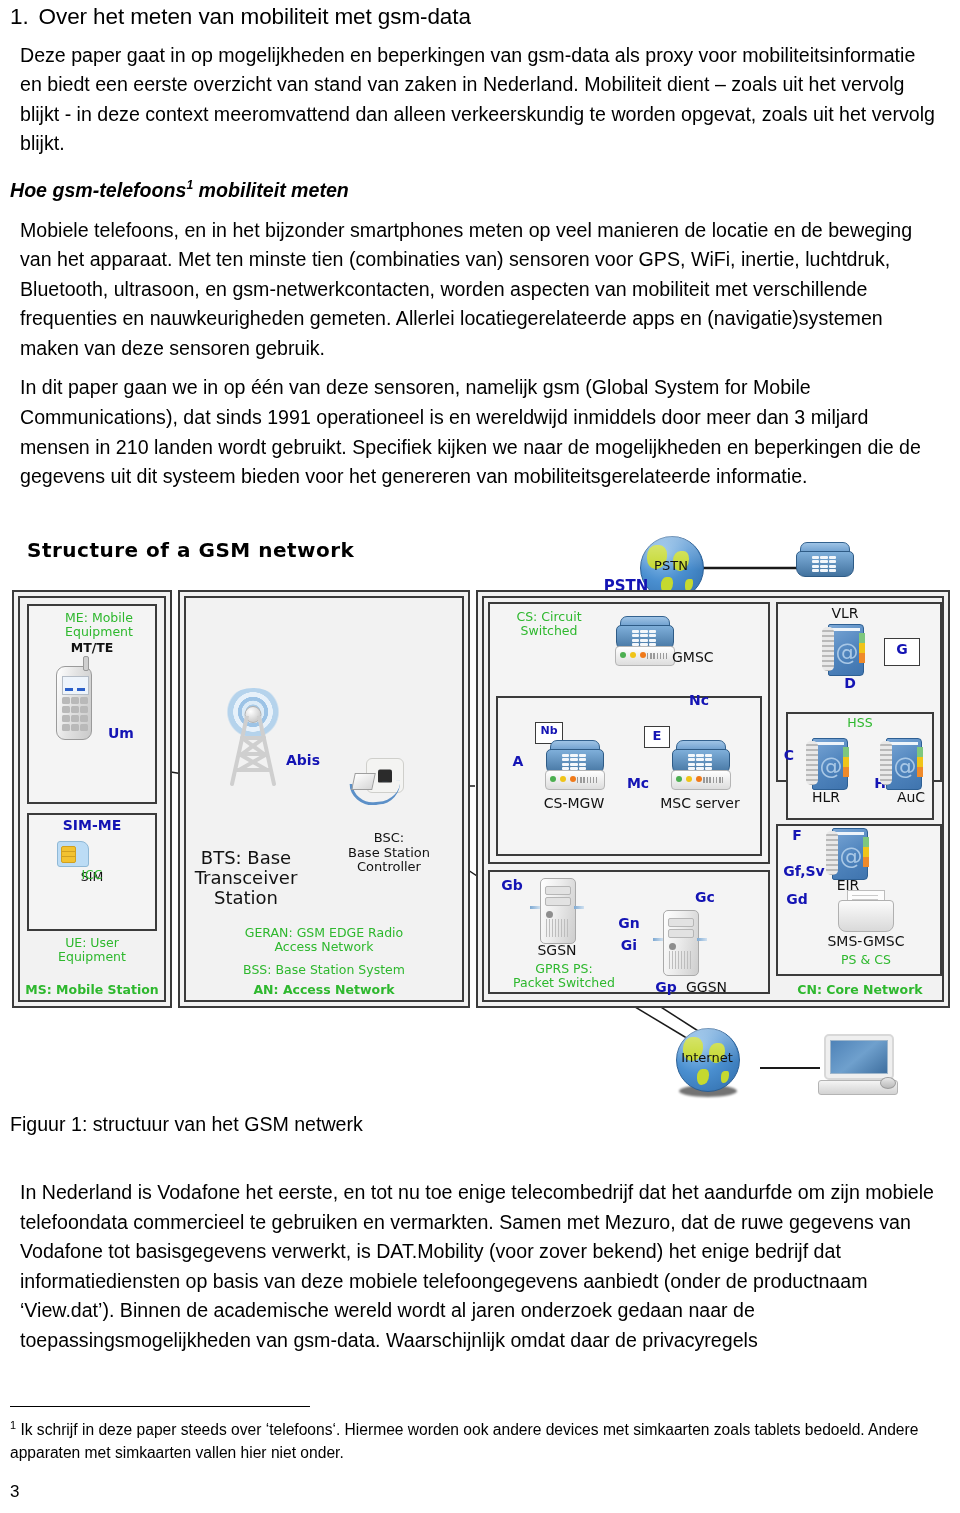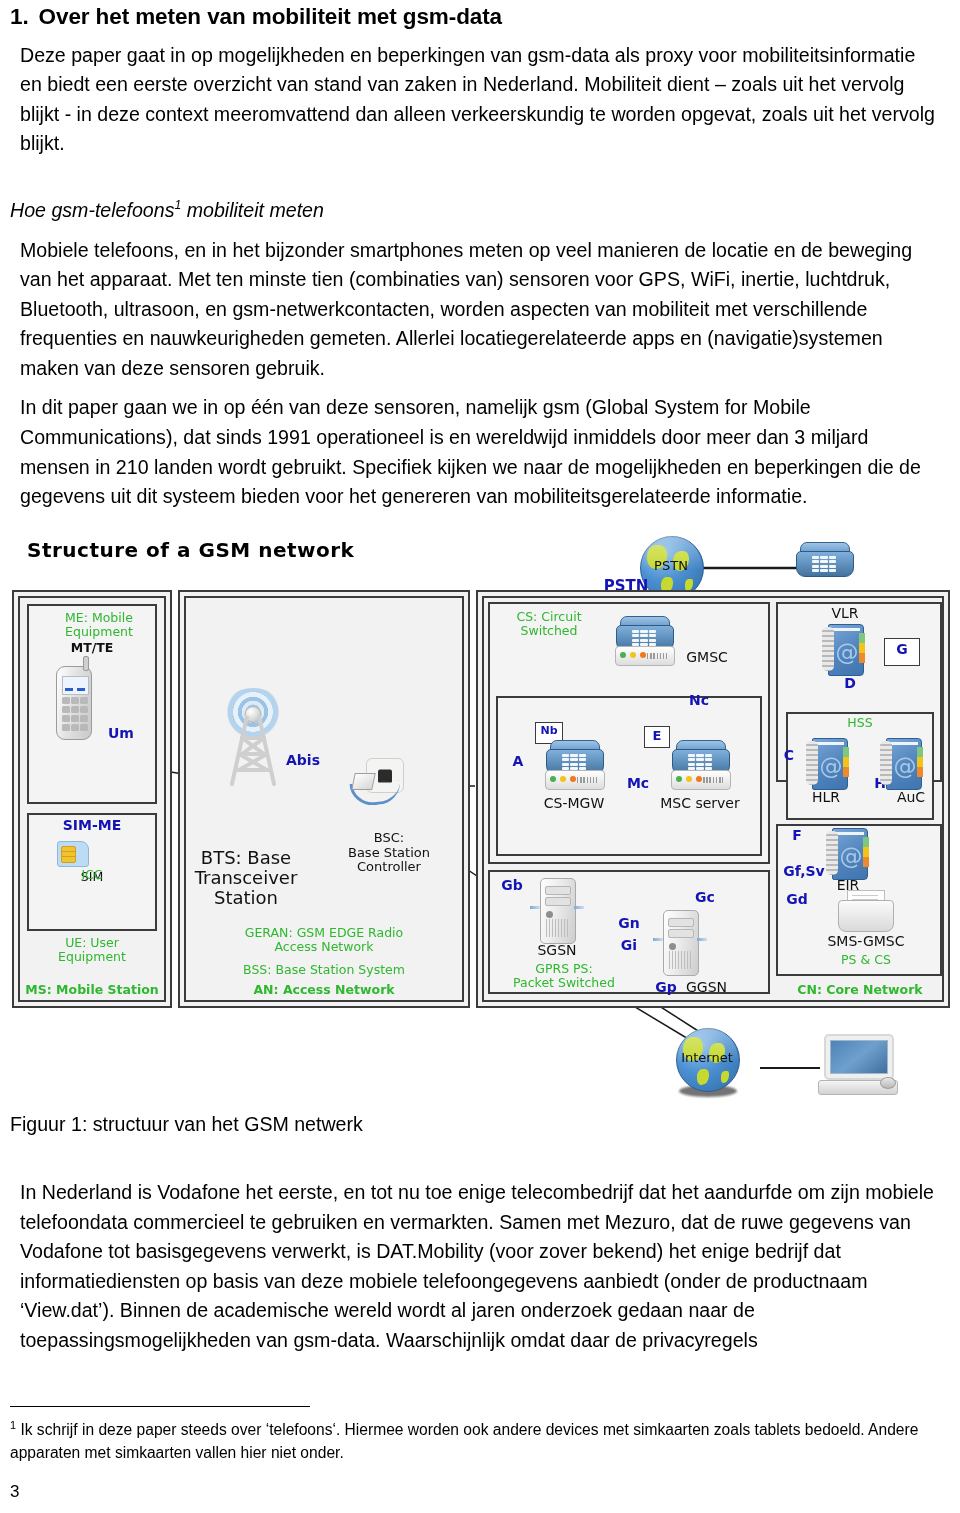--- a/index.html
+++ b/index.html
@@ -23,34 +23,34 @@
   }
   .content {
     position: absolute;
     left: 10px;
     top: 4px;
     width: 940px;
   }
 
   h1.section-title {
     font-size: 22.5px;
-    font-weight: bold;
+    font-weight: normal;
     margin: 0 0 2px 0;
     line-height: 1.18;
     letter-spacing: -0.1px;
   }
   h1.section-title .num { margin-right: 10px; }
 
   p.body {
     font-size: 19.6px;
     line-height: 29.6px;
     margin: 10px;
     text-align: left;
   }
-  p.gap { margin-top: 37px; }
+  p.gap { margin-top: 17px; font-weight: bold; }
 
   .subhead {
     font-size: 19.6px;
     line-height: 29.6px;
     font-style: italic;
     margin: 0;
   }
   sup.fn { font-size: 0.62em; vertical-align: super; line-height: 0; }
 
   
@@ -546,21 +546,21 @@
     </div>
     <div class="server1u" style="left:615px; top:118px;">
       <span class="body"></span>
       <span class="leds">
           <i style="background:#4caf50"></i>
           <i style="background:#f0c419"></i>
           <i style="background:#ef7a1a"></i>
         </span>
       <span class="vents"></span>
     </div>
-    <div class="lbl black" style="left:672px; top:122px; width:70px; text-align:center; font-size:14px;">GMSC</div>
+    <div class="lbl black" style="left:672px; top:122px; width:70px; text-align:left; font-size:14px;">GMSC</div>
 
     <div class="gbox" style="left:496px; top:168px; width:266px; height:160px; background:#f4f4f4;"></div>
 
     <div class="ibox" style="left:535px; top:194px; width:28px; height:22px;"></div>
     <div class="lbl blue" style="left:535px; top:197px; width:28px; font-size:11px;">Nb</div>
 
     <div class="bphone" style="left:546px; top:212px;">
       <span class="hs"></span>
         <span class="base"></span>
       <span class="pad">

